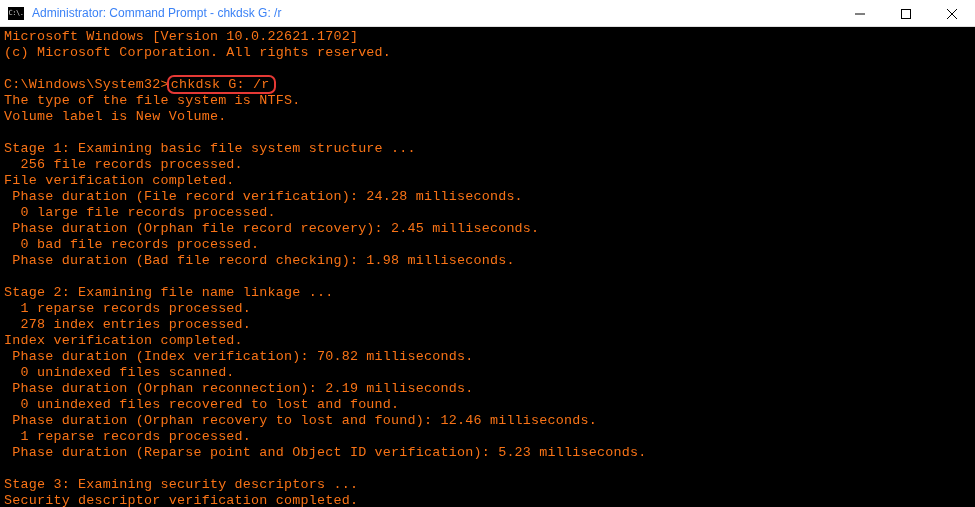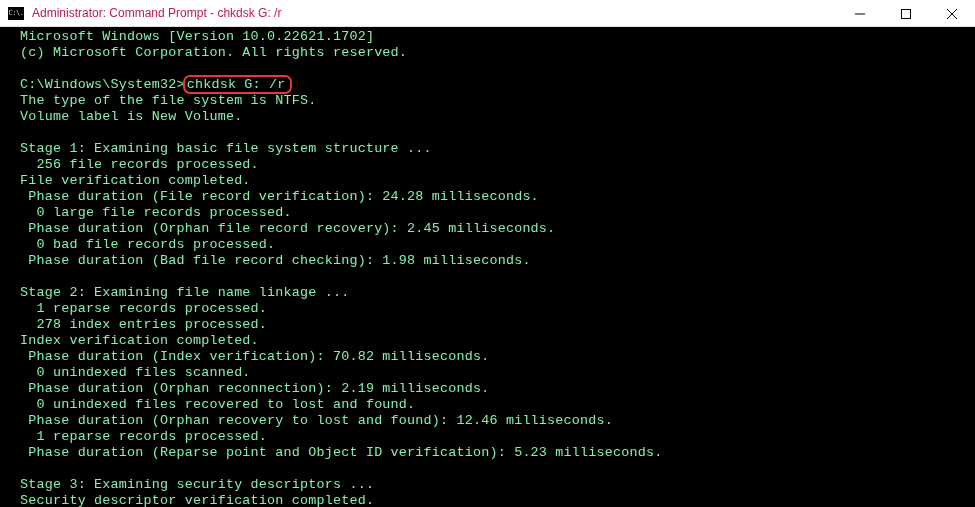--- a/index.html
+++ b/index.html
@@ -30,44 +30,44 @@
     }
     .app-icon-inner {
       color: #ccc;
       font-size: 7px;
       font-family: monospace;
       line-height: 1;
       letter-spacing: -0.5px;
     }
     .title-text {
       font-size: 12px;
-      color: #be185d;
+      color: #3b82f6;
       flex: 1;
     }
     .window-controls {
       display: flex;
       height: 100%;
     }
     .win-btn {
       width: 46px;
       height: 27px;
       display: flex;
       align-items: center;
       justify-content: center;
       cursor: pointer;
       color: #000;
     }
     .win-btn svg { width: 10px; height: 10px; }
     .terminal {
       background: #000;
-      color: #86efac;
+      color: #f97316;
       font-family: Consolas, "Courier New", monospace;
       font-size: 13.4px;
       line-height: 16px;
-      padding: 2px 20px;
+      padding: 2px 4px;
       height: calc(100% - 27px);
       overflow: hidden;
       white-space: pre;
       letter-spacing: 0.2px;
     }
     .highlight-box {
       border: 2px solid #e53935;
       border-radius: 7px;
       padding: 0 4px 0 2px;
       display: inline;

